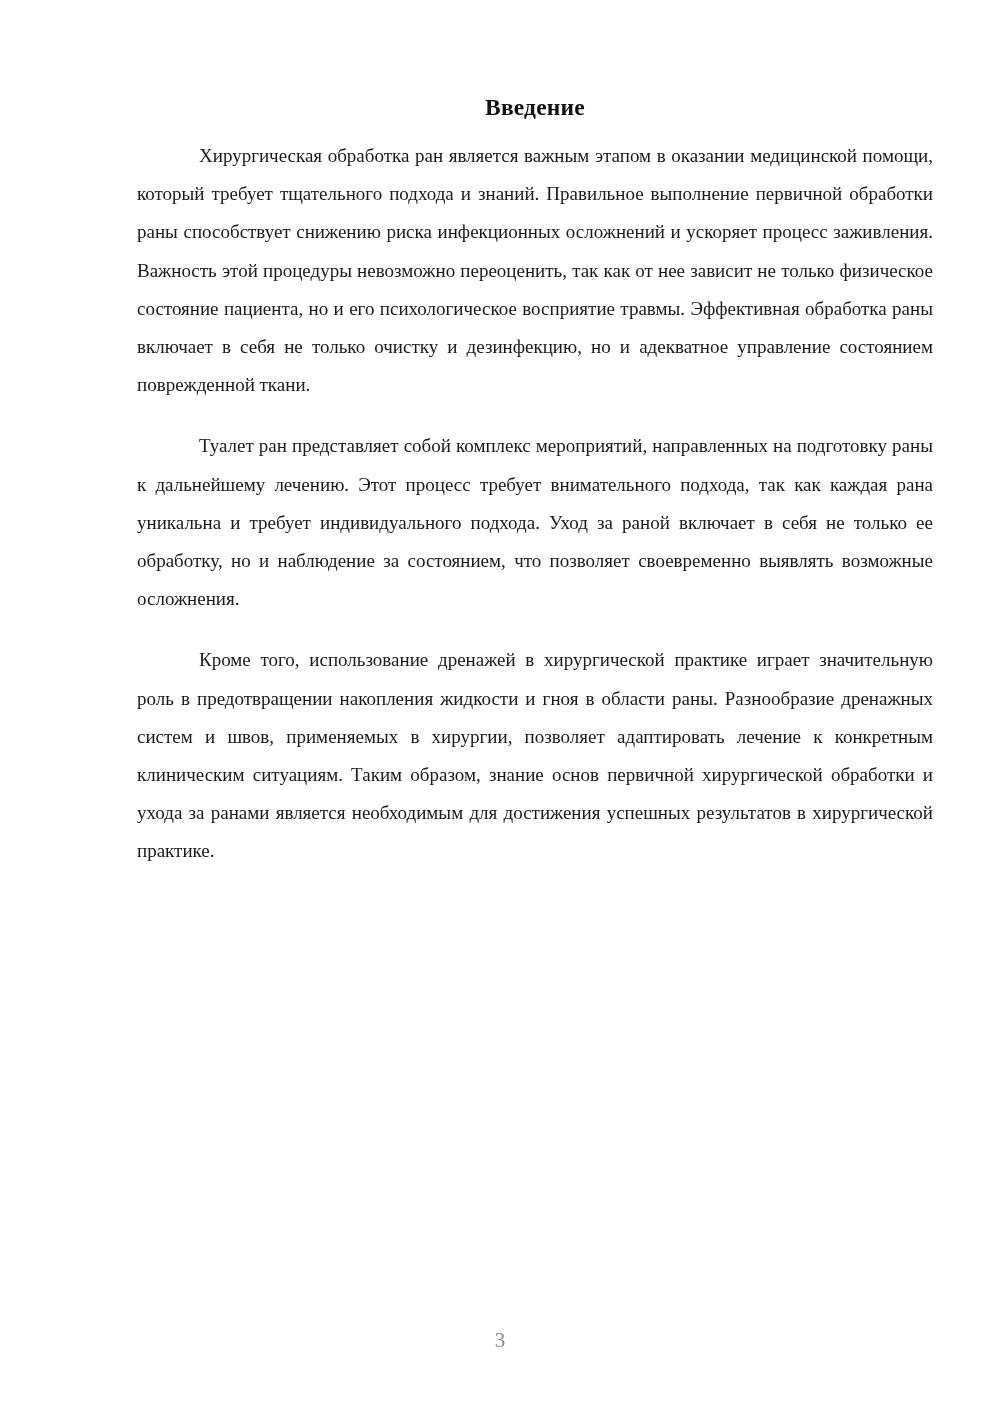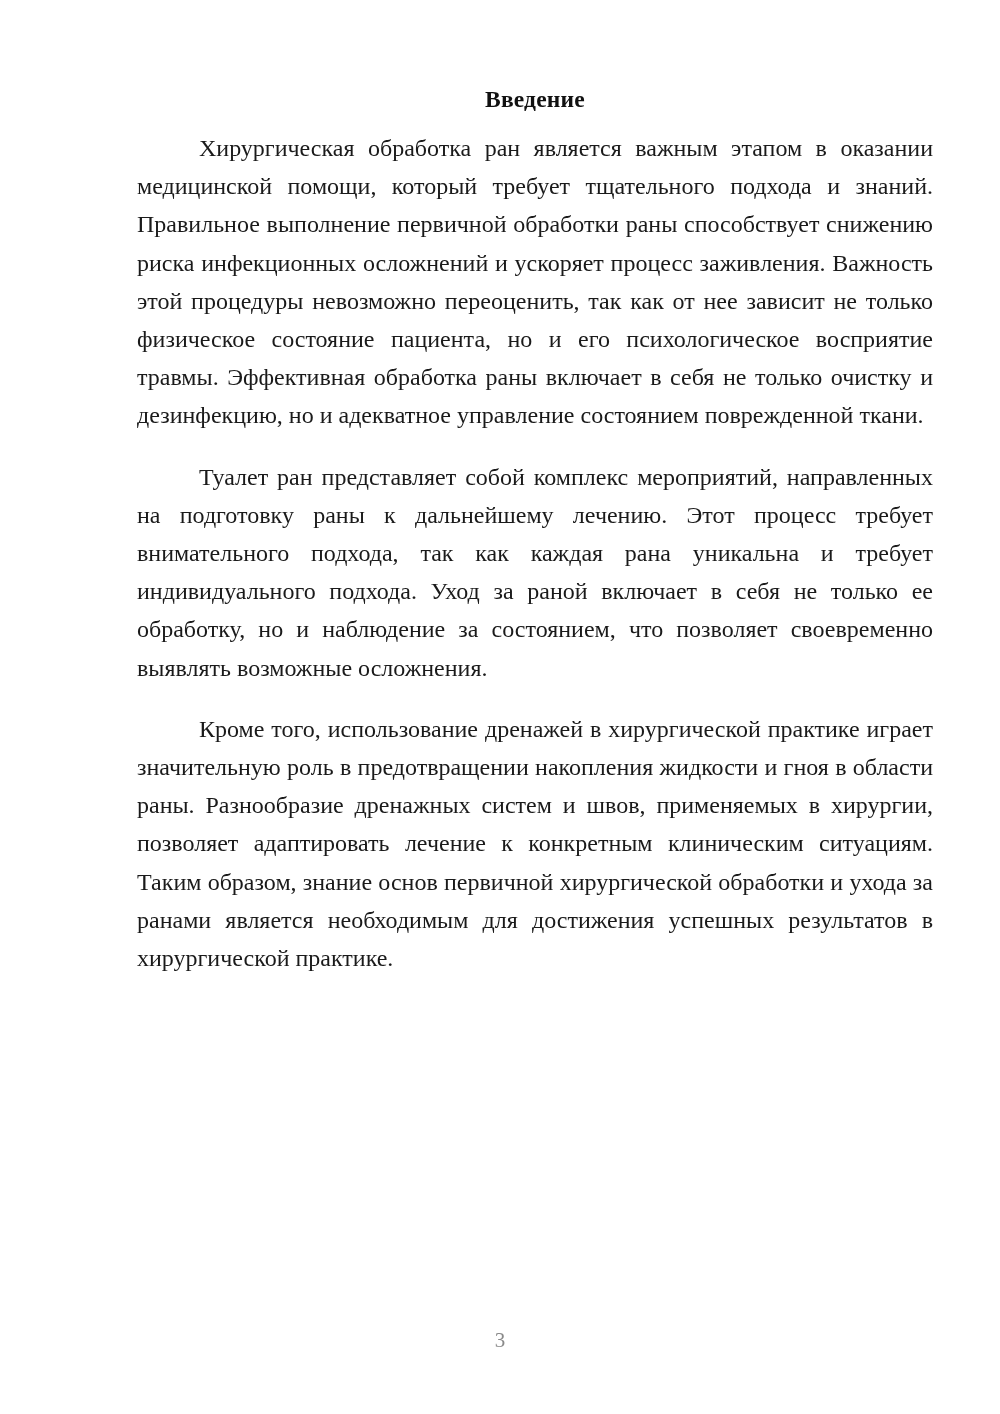--- a/index.html
+++ b/index.html
@@ -16,33 +16,33 @@
     width: 1000px;
     height: 1414px;
     margin: 0 auto;
     background: #ffffff;
     box-sizing: border-box;
     overflow: hidden;
   }
   .content {
     position: absolute;
     left: 137px;
-    top: 86px;
+    top: 94px;
     width: 796px;
   }
   .doc-title {
     font-size: 23.5px;
     font-weight: bold;
     text-align: center;
     margin: 0 0 16px 0;
     letter-spacing: 0.2px;
     color: #111111;
   }
   .para {
-    font-size: 24px;
+    font-size: 19px;
     line-height: 38.2px;
     text-align: justify;
     text-justify: inter-word;
     text-indent: 62px;
     margin: 0 0 23px 0;
     color: #1a1a1a;
     hyphens: none;
   }
   .para:last-of-type {
     margin-bottom: 8px;

